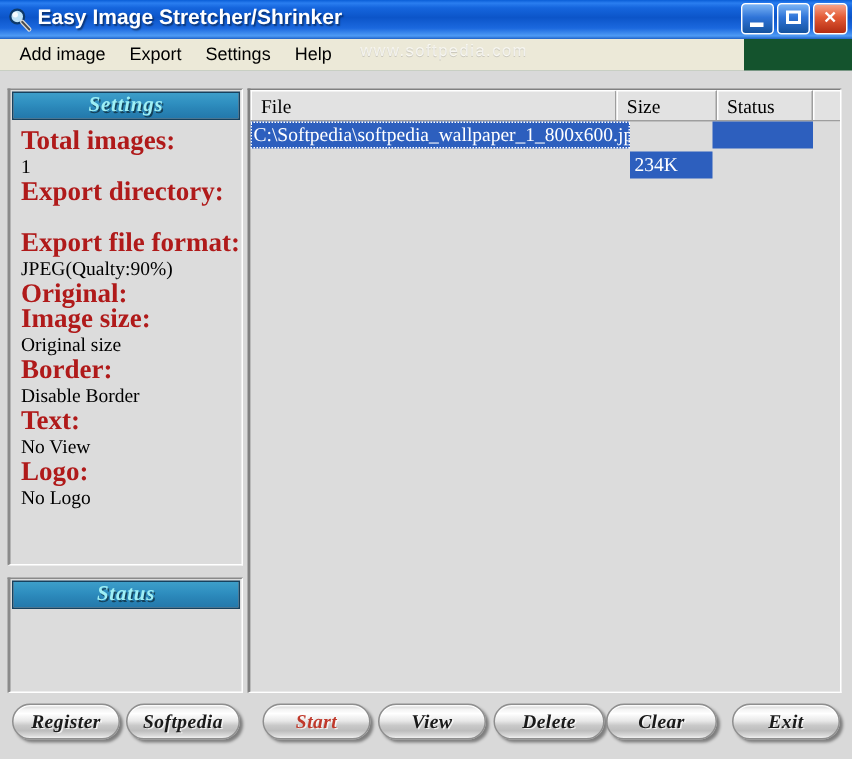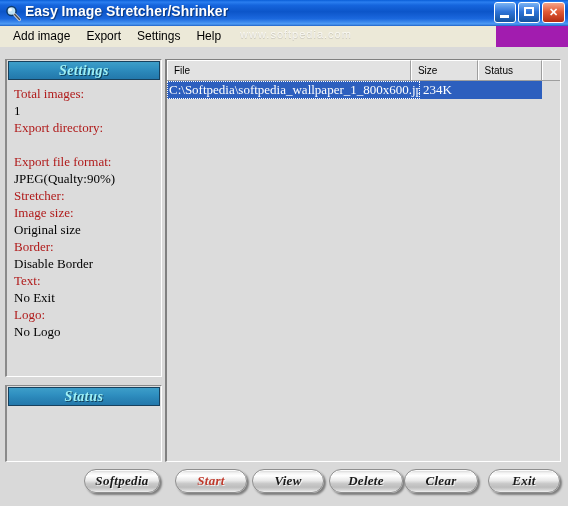--- a/index.html
+++ b/index.html
@@ -9,21 +9,21 @@
   body {
     width: 568px; height: 506px;
     overflow: hidden;
     font-family: "Liberation Sans", sans-serif;
     -webkit-font-smoothing: none;
   }
 
   #app {
     position: relative;
     width: 568px; height: 506px;
-    background: #a21caf;
+    background: #14532d;
     box-sizing: border-box;
     overflow: hidden;
   }
 
   
   .titlebar {
     position: absolute;
     left: 0; top: 0;
     width: 568px; height: 26px;
     background: linear-gradient(to bottom,
@@ -187,24 +187,25 @@
     font-size: 14px;
     color: #9ff0f5;
     text-shadow: 1px 1px 0px rgba(0,0,0,0.5);
     letter-spacing: 0.5px;
   }
   .settings-body {
     padding: 4px 0 4px 7px;
   }
   .s-label {
     font-family: "Liberation Serif", serif;
-    font-size: 13px;
+    font-size: 18px;
     color: #b01a1a;
     line-height: 17px;
     white-space: nowrap;
+    font-weight: bold;
   }
   .s-value {
     font-family: "Liberation Serif", serif;
     font-size: 13px;
     color: #000000;
     line-height: 17px;
     white-space: nowrap;
     min-height: 17px;
   }
 
@@ -242,22 +243,22 @@
     height: 20px;
     background: #dcdcdc;
     border-bottom: 1px solid #9e9e9e;
   }
   .lv-th {
     box-sizing: border-box;
     border-right: 1px solid #9e9e9e;
     border-top: 1px solid #ffffff;
     border-left: 1px solid #ffffff;
     background: #e2e2e2;
-    font-family: Liberation Sans, sans-serif;
-    font-size: 10px;
+    font-family: Liberation Serif, serif;
+    font-size: 13px;
     color: #000;
     padding-left: 6px;
     display: flex;
     align-items: center;
     height: 20px;
   }
   .lv-row {
     display: flex;
     height: 18px;
     align-items: stretch;
@@ -366,27 +367,27 @@
         <div class="section-head">
           <span>Settings</span>
         </div>
         <div class="settings-body">
           <div class="s-label">Total images:</div>
           <div class="s-value">1</div>
           <div class="s-label">Export directory:</div>
           <div class="s-value"></div>
           <div class="s-label">Export file format:</div>
           <div class="s-value">JPEG(Qualty:90%)</div>
-          <div class="s-label">Stretcher:</div>
+          <div class="s-label">Original:</div>
           <div class="s-label">Image size:</div>
           <div class="s-value">Original size</div>
           <div class="s-label">Border:</div>
           <div class="s-value">Disable Border</div>
           <div class="s-label">Text:</div>
-          <div class="s-value">No Exit</div>
+          <div class="s-value">No View</div>
           <div class="s-label">Logo:</div>
           <div class="s-value">No Logo</div>
         </div>
       </div>
 
       <div class="statuspanel">
         <div class="section-head">
           <span>Status</span>
         </div>
         <div class="status-body"></div>
@@ -396,28 +397,29 @@
 
     <div class="listpanel">
       <div class="lv-header">
         <div class="lv-th" style="width:253px;">File</div>
         <div class="lv-th" style="width:69px;">Size</div>
         <div class="lv-th" style="width:67px;">Status</div>
         <div class="lv-th" style="width:18px; border-right:none;"></div>
       </div>
       <div class="lv-row">
         <div class="lv-td focus" style="width:253px; padding-left:2px;">C:\Softpedia\softpedia_wallpaper_1_800x600.jpg</div>
-        <div class="lv-td" style="width:55px; padding-left:3px;">234K</div>
+        <div class="lv-td" style="width:55px; padding-left:3px;margin-top:20px;">234K</div>
         <div class="lv-td" style="width:67px; padding-left:3px;"></div>
         <div class="lv-td blank" style="width:18px;"></div>
       </div>
       <div class="lv-body-fill"></div>
     </div>
 
     <div class="btnrow">
+      <div class="pill" style="left:8px;  width:72px;">Register</div>
       <div class="pill" style="left:84px; width:76px;">Softpedia</div>
       <div class="pill accent" style="left:175px; width:72px;">Start</div>
       <div class="pill" style="left:252px; width:72px;">View</div>
       <div class="pill" style="left:329px; width:74px;">Delete</div>
       <div class="pill" style="left:488px; width:72px;">Exit</div>
       <div class="pill" style="left:404px; width:74px;">Clear</div>
     </div>
 
   </div>
 </div>

